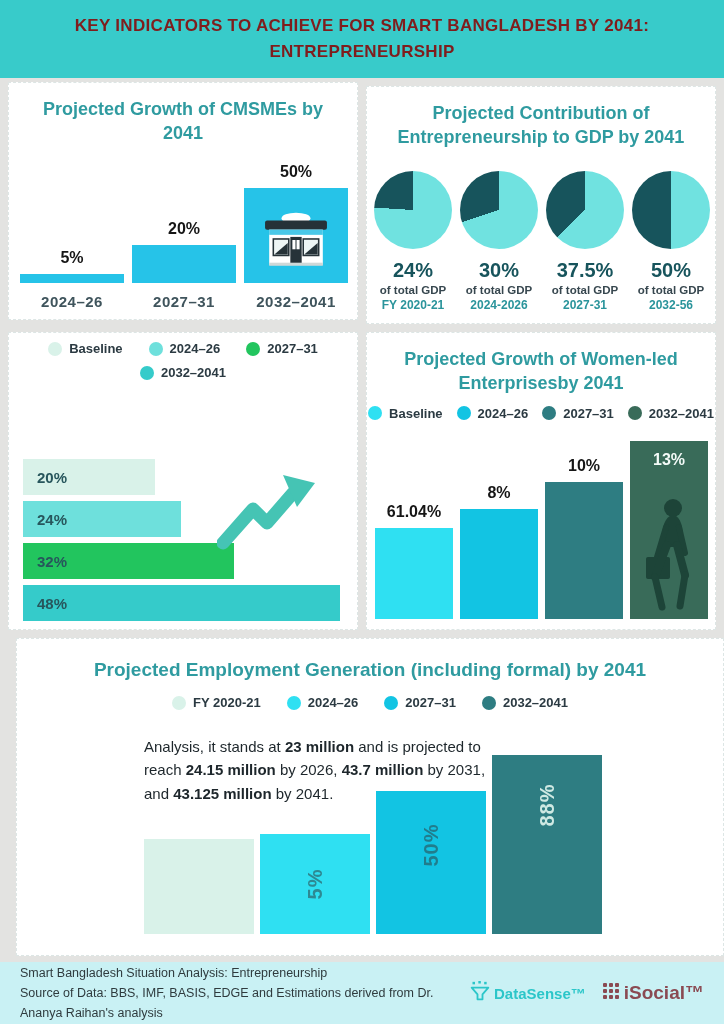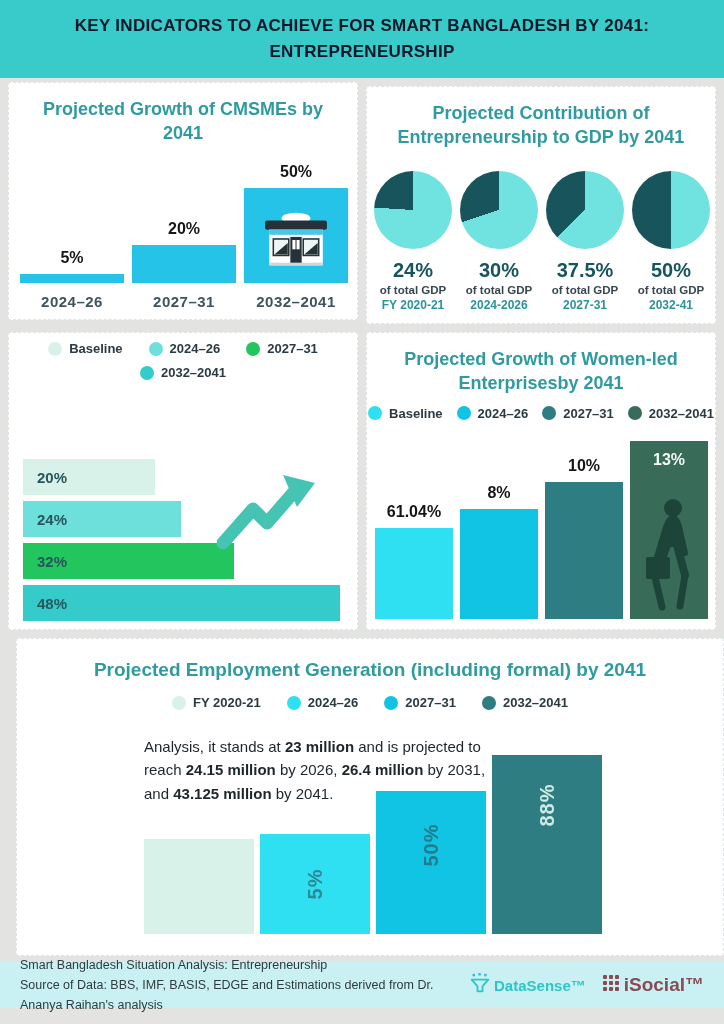--- a/index.html
+++ b/index.html
@@ -3,21 +3,21 @@
 <meta charset="utf-8">
 <style>
   * { margin:0; padding:0; box-sizing:border-box; }
   html,body { background:#ffffff; }
   body { font-family:"Liberation Sans","DejaVu Sans",sans-serif; }
   #canvas { position:relative; width:724px; height:1024px; background:#e3e3e1; overflow:hidden; margin:0 auto; }
 
   
   .header { position:absolute; top:0; left:0; width:724px; height:78px; background:#38cbca;
             display:flex; flex-direction:column; justify-content:center; align-items:center; }
-  .header .h1 { color:#0f172a; font-weight:bold; font-size:17px; letter-spacing:.3px; line-height:1.55; text-align:center; }
+  .header .h1 { color:#7f1d1d; font-weight:bold; font-size:17px; letter-spacing:.3px; line-height:1.55; text-align:center; }
 
   
   .panel { position:absolute; background:#ffffff; border:1px dashed #dde6e5; }
   #panel-cmsme      { left:8px;  top:82px;  width:350px; height:238px; }
   #panel-gdp        { left:366px;top:86px;  width:350px; height:238px; }
   #panel-formal     { left:8px;  top:332px; width:350px; height:298px; }
   #panel-women      { left:366px;top:332px; width:350px; height:298px; }
   #panel-employment { left:16px;  top:638px; width:708px; height:318px; }
 
   .ptitle { color:#2f9ba0; font-weight:bold; text-align:center; }
@@ -81,21 +81,21 @@
   .e-note { position:absolute; left:127px; top:96px; width:352px; font-size:15px; color:#1d262b; line-height:1.55; }
   .e-note b { font-weight:bold; }
   .e-bars { position:absolute; left:127px; bottom:21px; display:flex; align-items:flex-end; gap:6px; }
   .ebar { width:110px; position:relative; }
   .rotlab { position:absolute; left:50%; transform:translate(-50%,-50%) rotate(-90deg); white-space:nowrap;
             font-size:20px; font-weight:bold; letter-spacing:1px; }
   .rot-gray { color:rgba(45,65,70,.55); }
   .rot-light { color:#cfe9e3; }
 
   
-  .footer { position:absolute; left:0; top:962px; width:724px; height:46px; background:#c9f1f4;
+  .footer { position:absolute; left:0; top:962px; width:724px; height:62px; background:#c9f1f4;
             display:flex; align-items:center; justify-content:space-between; padding:0 20px; }
   .f-lines { font-size:12.5px; color:#2f3b3e; line-height:1.6; }
   .logos { display:flex; align-items:center; gap:16px; }
   .logo { display:flex; align-items:center; gap:4px; }
   .ds-name { color:#2bc6c9; font-weight:bold; font-size:15px; }
   .is-name { color:#8a4a52; font-weight:bold; font-size:19px; }
 </style>
 </head>
 <body>
 
@@ -164,21 +164,21 @@
       <div class="piecol">
         <div class="pie" style="background: conic-gradient(rgb(112, 226, 224) 0deg, rgb(112, 226, 224) 225deg, rgb(23, 84, 92) 225deg, rgb(23, 84, 92) 360deg);"></div>
         <div class="piepct">37.5%</div>
         <div class="piesub">of total GDP</div>
         <div class="pieper">2027-31</div>
       </div>
       <div class="piecol">
         <div class="pie" style="background: conic-gradient(rgb(112, 226, 224) 0deg, rgb(112, 226, 224) 180deg, rgb(23, 84, 92) 180deg, rgb(23, 84, 92) 360deg);"></div>
         <div class="piepct">50%</div>
         <div class="piesub">of total GDP</div>
-        <div class="pieper">2032-41</div>
+        <div class="pieper">2032-56</div>
       </div>
     </div>
   </div>
 
   <div class="panel" id="panel-formal">
     <div class="legend f-legend1">
       <div class="li">
         <span class="dot c-mint"></span>
         <span class="ltext">Baseline</span>
       </div>
@@ -289,21 +289,21 @@
       <div class="li">
         <span class="dot c-midcyan"></span>
         <span class="ltext">2027–31</span>
       </div>
       <div class="li">
         <span class="dot c-darkteal"></span>
         <span class="ltext">2032–2041</span>
       </div>
     </div>
     <div class="e-note">
-      <span>Analysis, it stands at </span><b>23 million</b><span> and is projected to reach </span><b>24.15 million</b><span> by 2026, </span><b>26.4 million</b><span> by 2031, and </span><b>43.125 million</b><span> by 2041.</span>
+      <span>Analysis, it stands at </span><b>23 million</b><span> and is projected to reach </span><b>24.15 million</b><span> by 2026, </span><b>43.7 million</b><span> by 2031, and </span><b>43.125 million</b><span> by 2041.</span>
     </div>
     <div class="e-bars">
       <div class="ebar c-mint" style="height: 95.45px;"></div>
       <div class="ebar c-brightcyan" style="height: 100.222px;">
         <div class="rotlab rot-gray" style="top:50%;">5%</div>
       </div>
       <div class="ebar c-midcyan" style="height: 143.175px;">
         <div class="rotlab rot-gray" style="top:38%;">50%</div>
       </div>
       <div class="ebar c-darkteal" style="height: 178.969px;">

